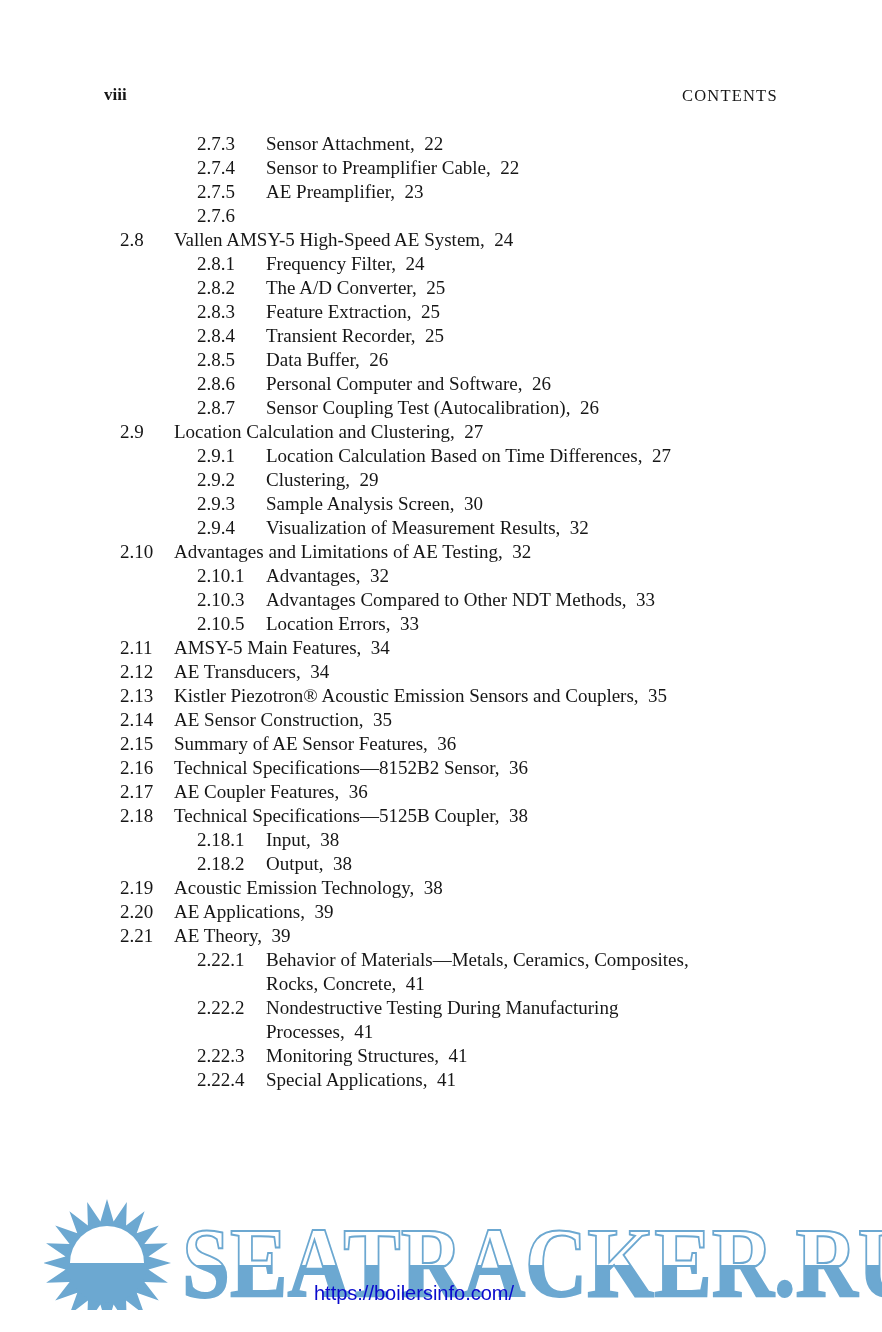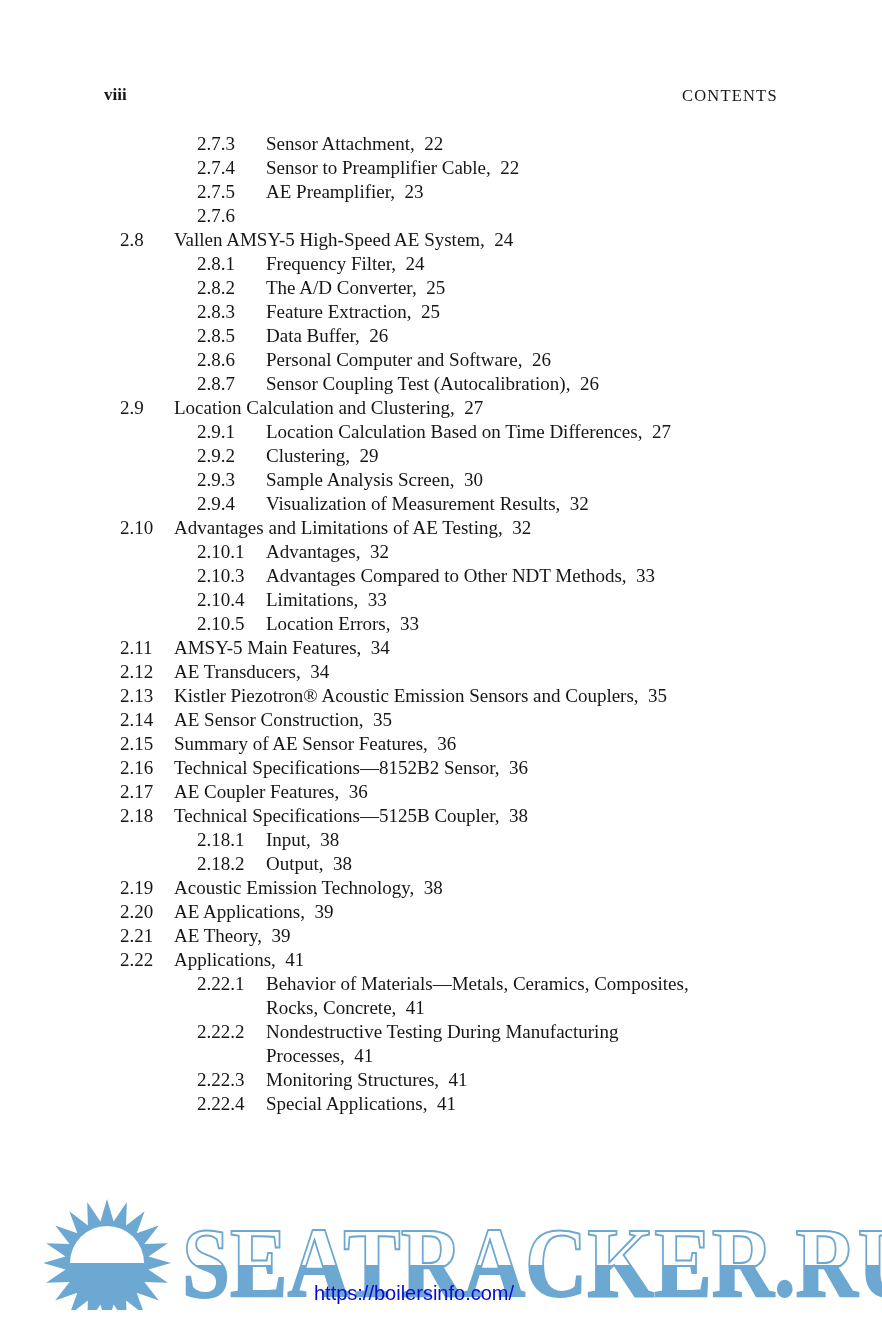--- a/index.html
+++ b/index.html
@@ -84,20 +84,24 @@
       </div>
       <div class="toc-row level-2">
         <span class="toc-num">2.8.2</span>
         <span class="toc-title">The A/D Converter, 25</span>
       </div>
       <div class="toc-row level-2">
         <span class="toc-num">2.8.3</span>
         <span class="toc-title">Feature Extraction, 25</span>
       </div>
       <div class="toc-row level-2">
+        <span class="toc-num">2.8.4</span>
+        <span class="toc-title">Transient Recorder, 25</span>
+      </div>
+      <div class="toc-row level-2">
         <span class="toc-num">2.8.5</span>
         <span class="toc-title">Data Buffer, 26</span>
       </div>
       <div class="toc-row level-2">
         <span class="toc-num">2.8.6</span>
         <span class="toc-title">Personal Computer and Software, 26</span>
       </div>
       <div class="toc-row level-2">
         <span class="toc-num">2.8.7</span>
         <span class="toc-title">Sensor Coupling Test (Autocalibration), 26</span>
@@ -128,24 +132,20 @@
       </div>
       <div class="toc-row level-2">
         <span class="toc-num">2.10.1</span>
         <span class="toc-title">Advantages, 32</span>
       </div>
       <div class="toc-row level-2">
         <span class="toc-num">2.10.3</span>
         <span class="toc-title">Advantages Compared to Other NDT Methods, 33</span>
       </div>
       <div class="toc-row level-2">
-        <span class="toc-num">2.10.4</span>
-        <span class="toc-title">Limitations, 33</span>
-      </div>
-      <div class="toc-row level-2">
         <span class="toc-num">2.10.5</span>
         <span class="toc-title">Location Errors, 33</span>
       </div>
       <div class="toc-row level-1">
         <span class="toc-num">2.11</span>
         <span class="toc-title">AMSY-5 Main Features, 34</span>
       </div>
       <div class="toc-row level-1">
         <span class="toc-num">2.12</span>
         <span class="toc-title">AE Transducers, 34</span>
@@ -186,24 +186,20 @@
         <span class="toc-num">2.19</span>
         <span class="toc-title">Acoustic Emission Technology, 38</span>
       </div>
       <div class="toc-row level-1">
         <span class="toc-num">2.20</span>
         <span class="toc-title">AE Applications, 39</span>
       </div>
       <div class="toc-row level-1">
         <span class="toc-num">2.21</span>
         <span class="toc-title">AE Theory, 39</span>
-      </div>
-      <div class="toc-row level-1">
-        <span class="toc-num">2.22</span>
-        <span class="toc-title">Applications, 41</span>
       </div>
       <div class="toc-row level-2">
         <span class="toc-num">2.22.1</span>
         <span class="toc-title">Behavior of Materials—Metals, Ceramics, Composites,
 Rocks, Concrete, 41</span>
       </div>
       <div class="toc-row level-2">
         <span class="toc-num">2.22.2</span>
         <span class="toc-title">Nondestructive Testing During Manufacturing
 Processes, 41</span>

